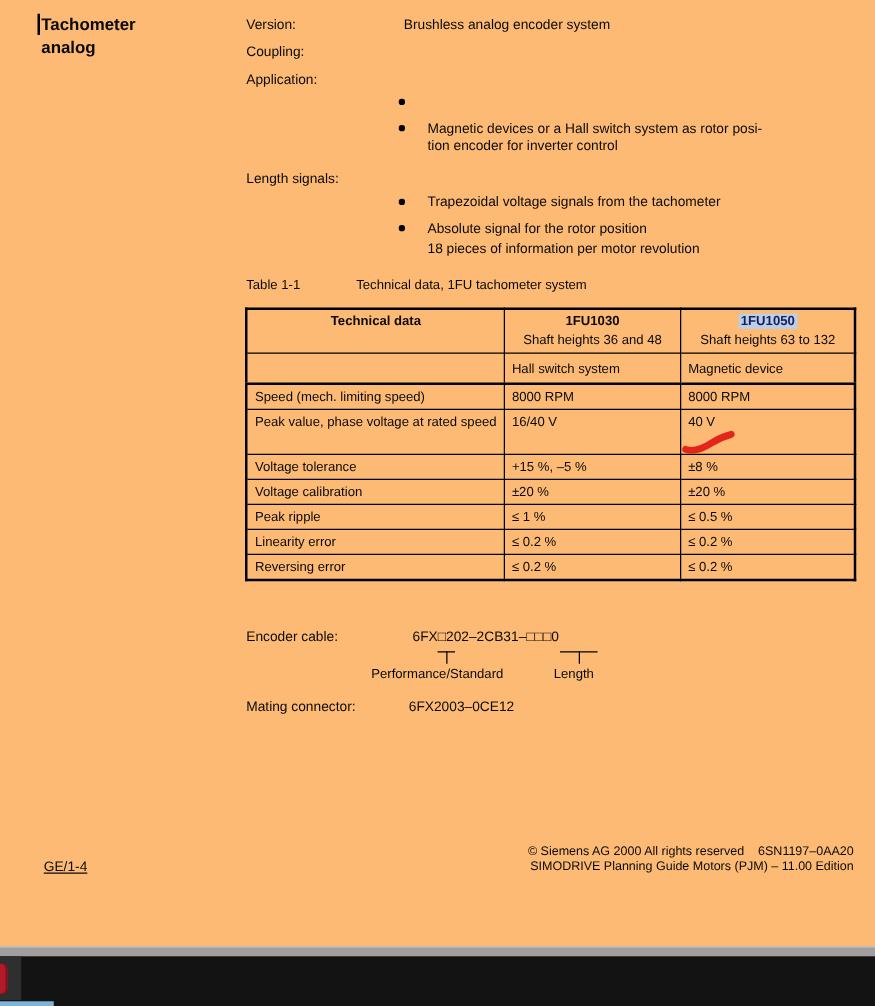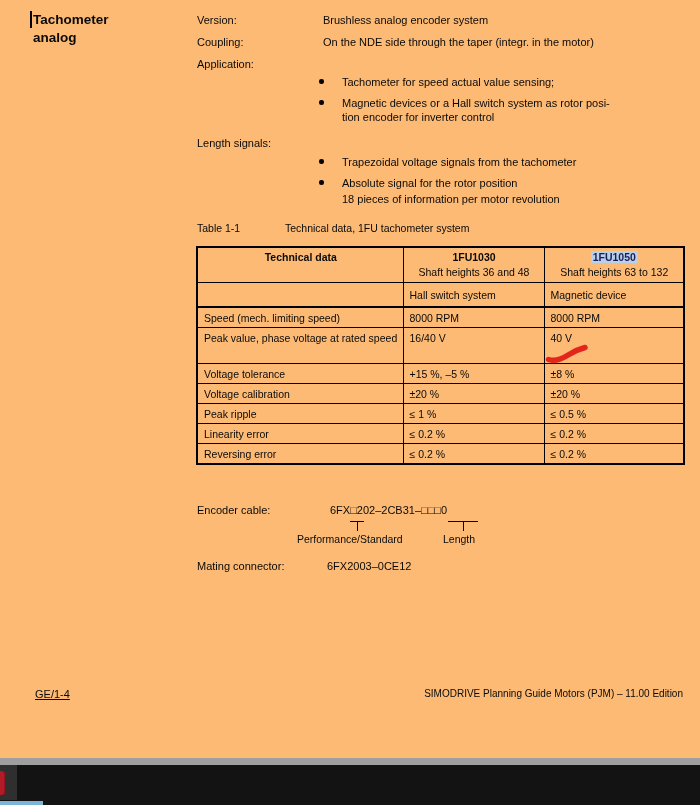--- a/index.html
+++ b/index.html
@@ -48,25 +48,23 @@
 
 <div id="page">
 
   <div class="cursor"></div>
   <div class="t heading" style="left:33px;top:11px;">Tachometer</div>
   <div class="t heading" style="left:33px;top:29px;">analog</div>
 
   <div class="t" style="left:197px;top:13px;">Version:</div>
   <div class="t" style="left:323px;top:13px;">Brushless analog encoder system</div>
   <div class="t" style="left:197px;top:35px;">Coupling:</div>
-  <div class="t" style="left:323px;top:35px;">On the NDE side through the taper (integr. in the motor)</div>
   <div class="t" style="left:197px;top:57px;">Application:</div>
 
   <div class="bullet" style="left:319px;top:79px;"></div>
-  <div class="t" style="left:342px;top:75px;">Tachometer for speed actual value sensing;</div>
   <div class="bullet" style="left:319px;top:100px;"></div>
   <div class="t" style="left:342px;top:96px;">Magnetic devices or a Hall switch system as rotor posi-</div>
   <div class="t" style="left:342px;top:110px;">tion encoder for inverter control</div>
 
   <div class="t" style="left:197px;top:136px;">Length signals:</div>
   <div class="bullet" style="left:319px;top:159px;"></div>
   <div class="t" style="left:342px;top:155px;">Trapezoidal voltage signals from the tachometer</div>
   <div class="bullet" style="left:319px;top:180px;"></div>
   <div class="t" style="left:342px;top:176px;">Absolute signal for the rotor position</div>
   <div class="t" style="left:342px;top:192px;">18 pieces of information per motor revolution</div>
@@ -149,20 +147,21 @@
   <div class="tickbar" style="left:448px;top:521px;width:30px;"></div>
   <div class="tickstem" style="left:462.5px;top:521px;height:10px;"></div>
 
   <div class="t small" style="left:297px;top:532px;">Performance/Standard</div>
   <div class="t small" style="left:443px;top:532px;">Length</div>
 
   <div class="t" style="left:197px;top:559px;">Mating connector:</div>
   <div class="t" style="left:327px;top:559px;">6FX2003–0CE12</div>
 
   <div class="t" style="left:35px;top:687px;text-decoration:underline;">GE/1-4</div>
+  <div class="footer-line" style="top:676px;">© Siemens AG 2000 All rights reserved    6SN1197–0AA20</div>
   <div class="footer-line" style="top:688px;">SIMODRIVE Planning Guide Motors (PJM) – 11.00 Edition</div>
 
   <div class="statusbar"></div>
   <div class="taskbar"></div>
   <div class="task-tile"></div>
   <div class="task-icon-red"></div>
   <div class="blue-sliver"></div>
 
 </div>
 

